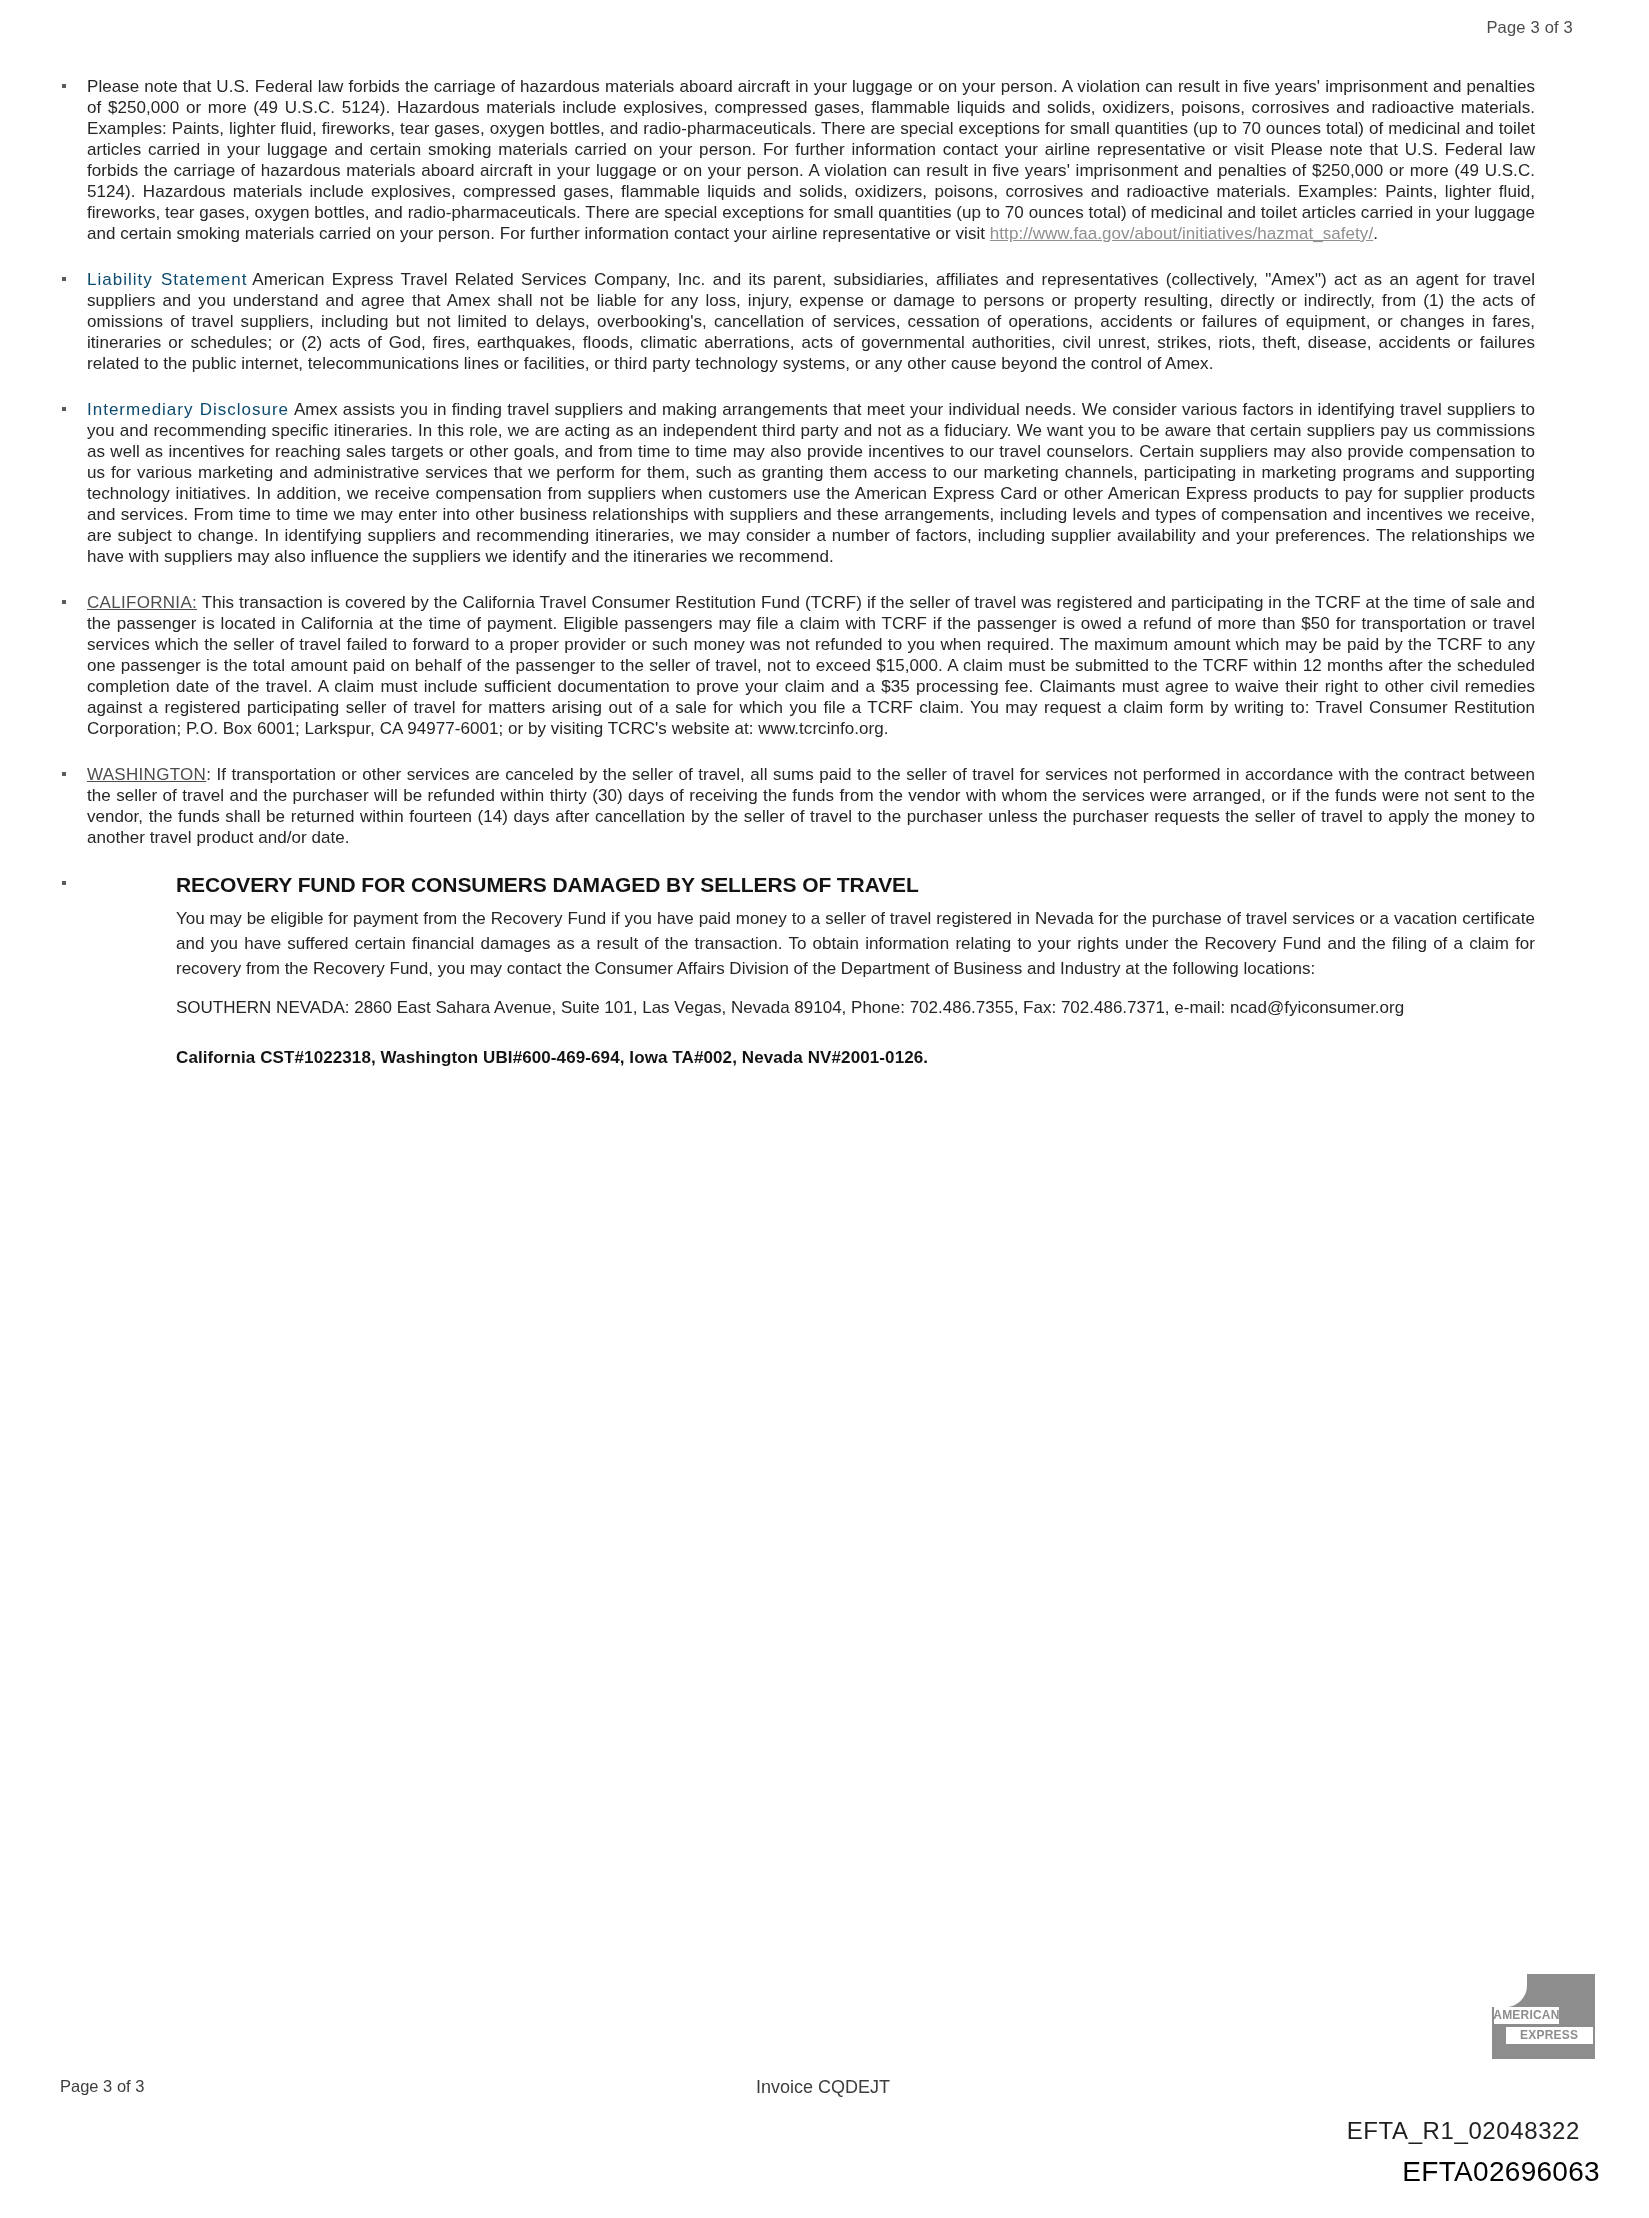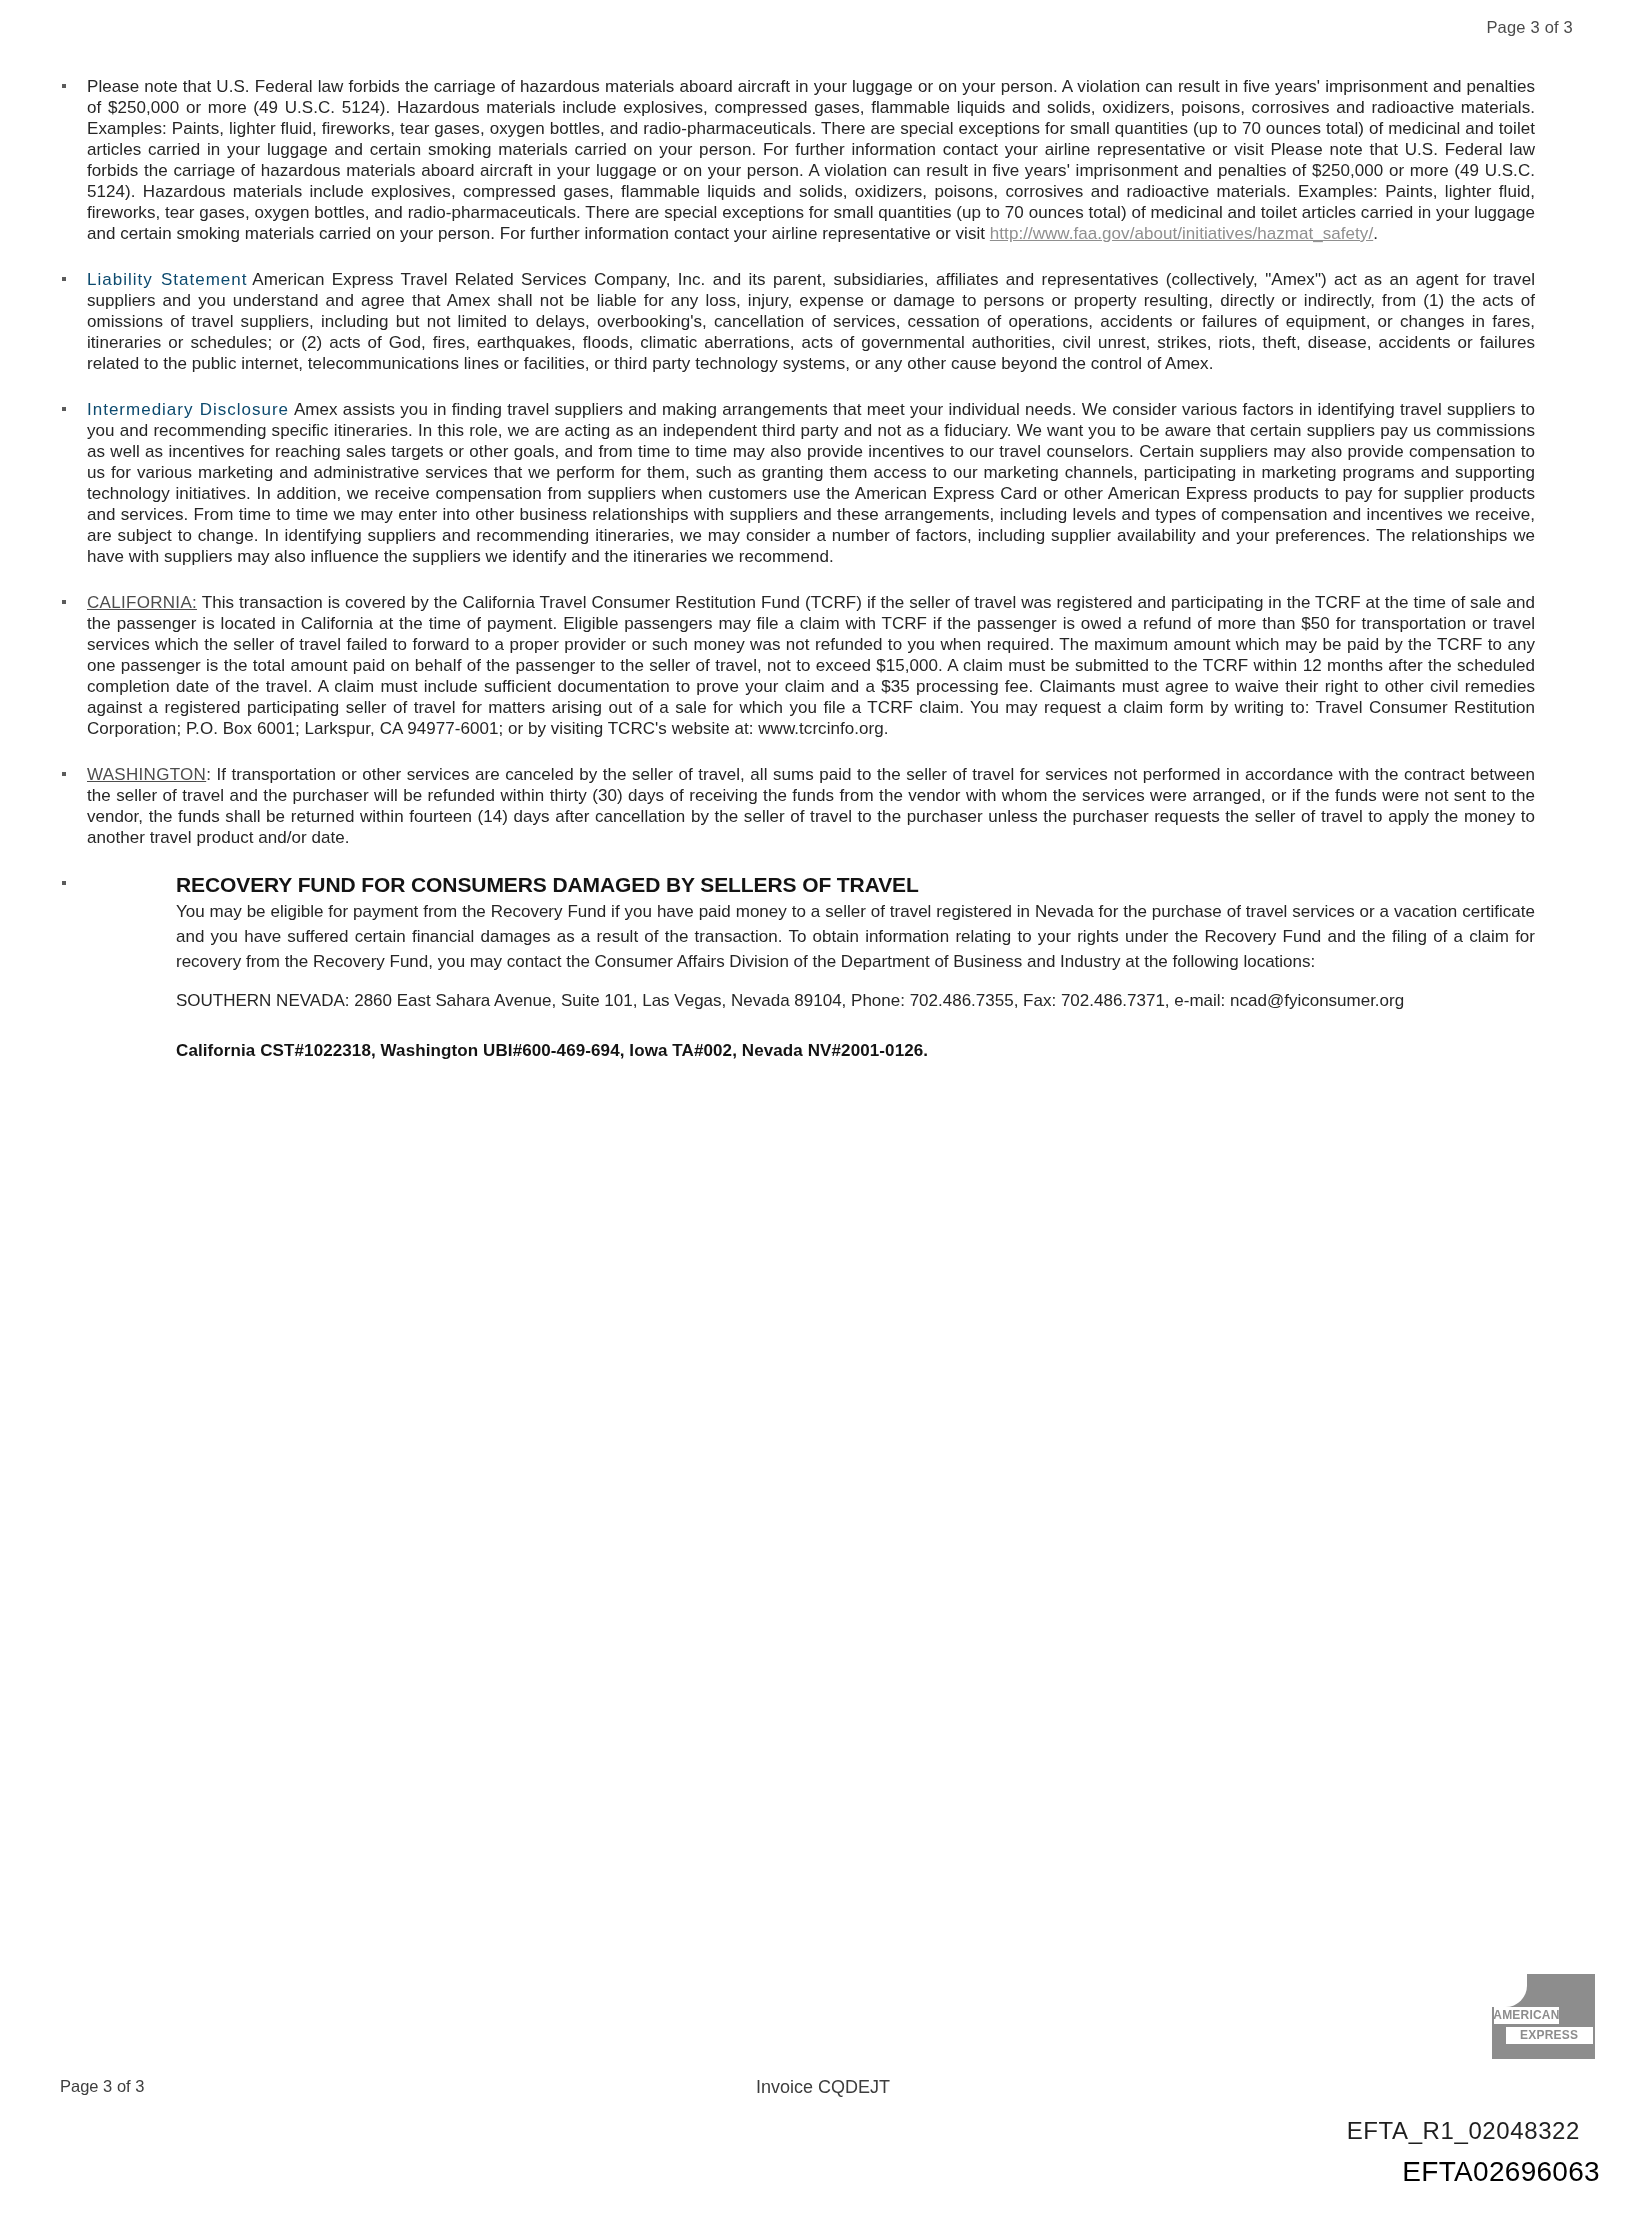--- a/index.html
+++ b/index.html
@@ -83,21 +83,21 @@
   
   .nevada-body {
     margin-top: 9.7px;
     padding-left: 89px;
   }
   .recovery-heading {
     font-size: 21px;
     font-weight: bold;
     letter-spacing: -0.1px;
     color: #141414;
-    margin-bottom: 2px;
+    margin-bottom: 9px;
   }
   .nevada-para {
     font-size: 17px;
     line-height: 25px;
     text-align: justify;
     color: #262626;
   }
   .addr-line {
     font-size: 17px;
     line-height: 25px;

